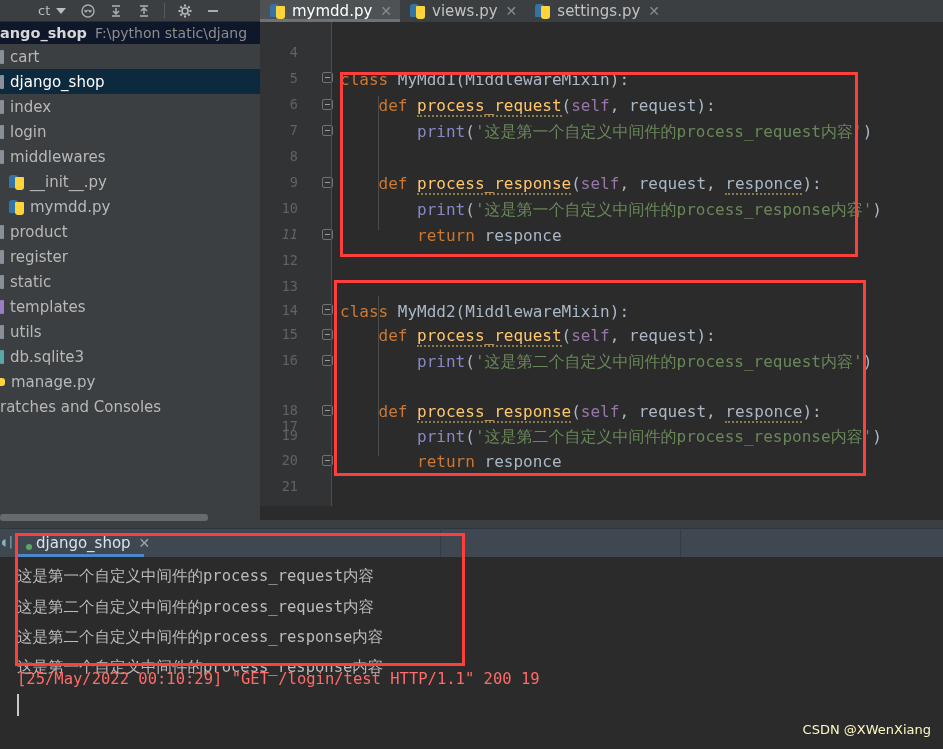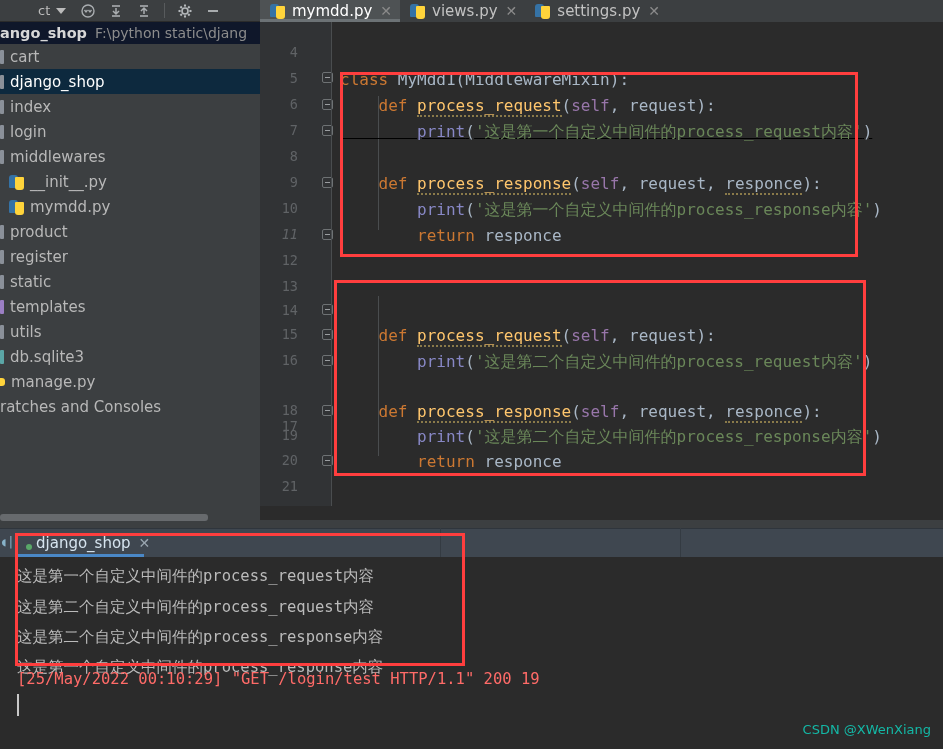--- a/index.html
+++ b/index.html
@@ -207,21 +207,21 @@
   .cerr {
     position: absolute; left: 17px; white-space: pre; font-size: 15.5px;
     font-family: "DejaVu Sans Mono", "Liberation Mono", monospace;
     color: #FF6B68;
   }
   .caret-bar {
     position: absolute; left: 17px; top: 694px; width: 2px; height: 22px;
     background: #c8c8c8;
   }
   .watermark {
-    position: absolute; right: 12px; top: 722px; color: #14b8a6; font-size: 13px;
+    position: absolute; right: 12px; top: 722px; color: #fef9c3; font-size: 13px;
   }
   .wm-wrap { position: absolute; left: 0; top: 0; width: 943px; height: 749px; pointer-events: none; }
 </style>
 </head>
 <body>
 
 <div id="app">
 
   <div class="toolbar">
     <span class="tb-text">ct</span>
@@ -412,28 +412,29 @@
 
     <div class="code-area">
 
       <div class="indent-guide" style="left:46px; top:74px; height:134px;"></div>
       <div class="indent-guide" style="left:46px; top:274px; height:160px;"></div>
 
       <div class="cline" style="top:48px;"><span class="k">class</span><span class="cn"> </span><span class="cn">MyMdd1</span><span class="pm">(</span><span class="cn">MiddlewareMixin</span><span class="pm">):</span></div>
 
       <div class="cline" style="top:74px;"><span class="pm">    </span><span class="k">def</span><span class="pm"> </span><span class="fn squig">process_request</span><span class="pm">(</span><span class="sp">self</span><span class="pm">, </span><span class="pa">request</span><span class="pm">):</span></div>
 
-      <div class="cline" style="top:100px;text-decoration:underline;"><span class="pm">        </span><span class="bi">print</span><span class="pm">(</span><span class="st">'这是第一个自定义中间件的process_request内容'</span><span class="pm">)</span></div>
+      <div class="cline" style="top:100px;"><span class="pm">        </span><span class="bi">print</span><span class="pm">(</span><span class="st">'这是第一个自定义中间件的process_request内容'</span><span class="pm">)</span></div>
 
       <div class="cline" style="top:152px;"><span class="pm">    </span><span class="k">def</span><span class="pm"> </span><span class="fn squig">process_response</span><span class="pm">(</span><span class="sp">self</span><span class="pm">, </span><span class="pa">request</span><span class="pm">, </span><span class="pa squig">responce</span><span class="pm">):</span></div>
 
       <div class="cline" style="top:178px;"><span class="pm">        </span><span class="bi">print</span><span class="pm">(</span><span class="st">'这是第一个自定义中间件的process_response内容'</span><span class="pm">)</span></div>
 
       <div class="cline" style="top:204px;"><span class="pm">        </span><span class="k">return</span><span class="pm"> </span><span class="cn">responce</span></div>
 
+      <div class="cline" style="top:280px;"><span class="k">class</span><span class="cn"> </span><span class="cn">MyMdd2</span><span class="pm">(</span><span class="cn">MiddlewareMixin</span><span class="pm">):</span></div>
 
       <div class="cline" style="top:304px;"><span class="pm">    </span><span class="k">def</span><span class="pm"> </span><span class="fn squig">process_request</span><span class="pm">(</span><span class="sp">self</span><span class="pm">, </span><span class="pa">request</span><span class="pm">):</span></div>
 
       <div class="cline" style="top:330px;"><span class="pm">        </span><span class="bi">print</span><span class="pm">(</span><span class="st">'这是第二个自定义中间件的process_request内容'</span><span class="pm">)</span></div>
 
       <div class="cline" style="top:380px;"><span class="pm">    </span><span class="k">def</span><span class="pm"> </span><span class="fn squig">process_response</span><span class="pm">(</span><span class="sp">self</span><span class="pm">, </span><span class="pa">request</span><span class="pm">, </span><span class="pa squig">responce</span><span class="pm">):</span></div>
 
       <div class="cline" style="top:405px;"><span class="pm">        </span><span class="bi">print</span><span class="pm">(</span><span class="st">'这是第二个自定义中间件的process_response内容'</span><span class="pm">)</span></div>
 
       <div class="cline" style="top:430px;"><span class="pm">        </span><span class="k">return</span><span class="pm"> </span><span class="cn">responce</span></div>

